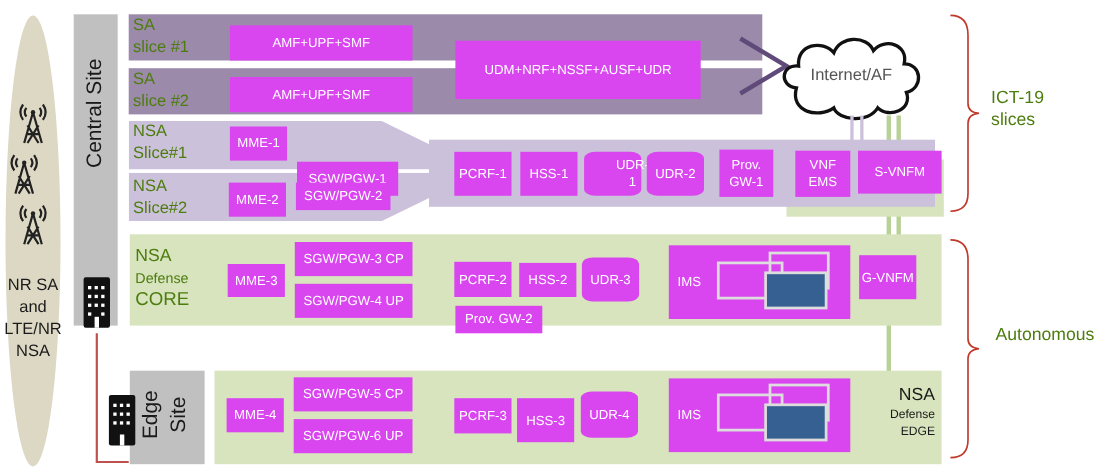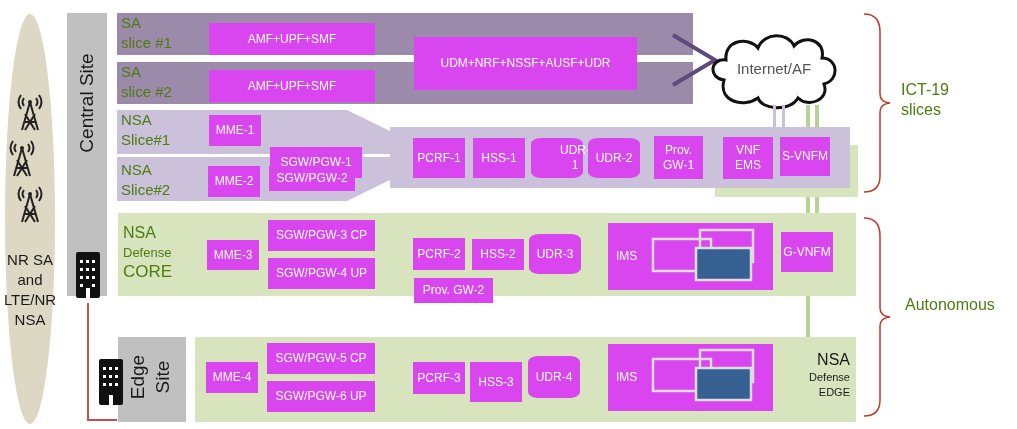--- a/index.html
+++ b/index.html
@@ -156,21 +156,21 @@
 <div class="nf cyl" style="left:531px;top:138px;width:52px;height:40px;padding-left:36px;">UDR-1</div>
 <div class="nf cyl" style="left:588px;top:138px;width:52px;height:40px;">UDR-2</div>
 <div class="nf" style="left:654px;top:136px;width:49px;height:43px;flex-direction:column;">
   <div>Prov.</div>
   <div>GW-1</div>
 </div>
 <div class="nf" style="left:723px;top:137px;width:50px;height:42px;flex-direction:column;">
   <div>VNF</div>
   <div>EMS</div>
 </div>
-<div class="nf" style="left:780px;top:137px;width:50px;height:39px;">S-VNFM</div>
+<div class="nf" style="left:780px;top:137px;width:76px;height:39px;">S-VNFM</div>
 
 <div class="abs grn" style="left:118px;top:213px;width:738px;height:83px;"></div>
 <div class="lbl" style="left:123px;top:223px;">
   <div style="font-size:16px;">NSA</div>
   <div class="sm" style="font-size:13px;line-height:19px;">Defense</div>
   <div class="sm" style="font-size:17px;line-height:19px;">CORE</div>
 </div>
 <div class="nf" style="left:207px;top:240px;width:52px;height:30px;">MME-3</div>
 <div class="nf" style="left:268px;top:220px;width:107px;height:31px;">SGW/PGW-3 CP</div>
 <div class="nf" style="left:268px;top:258px;width:107px;height:31px;">SGW/PGW-4 UP</div>

